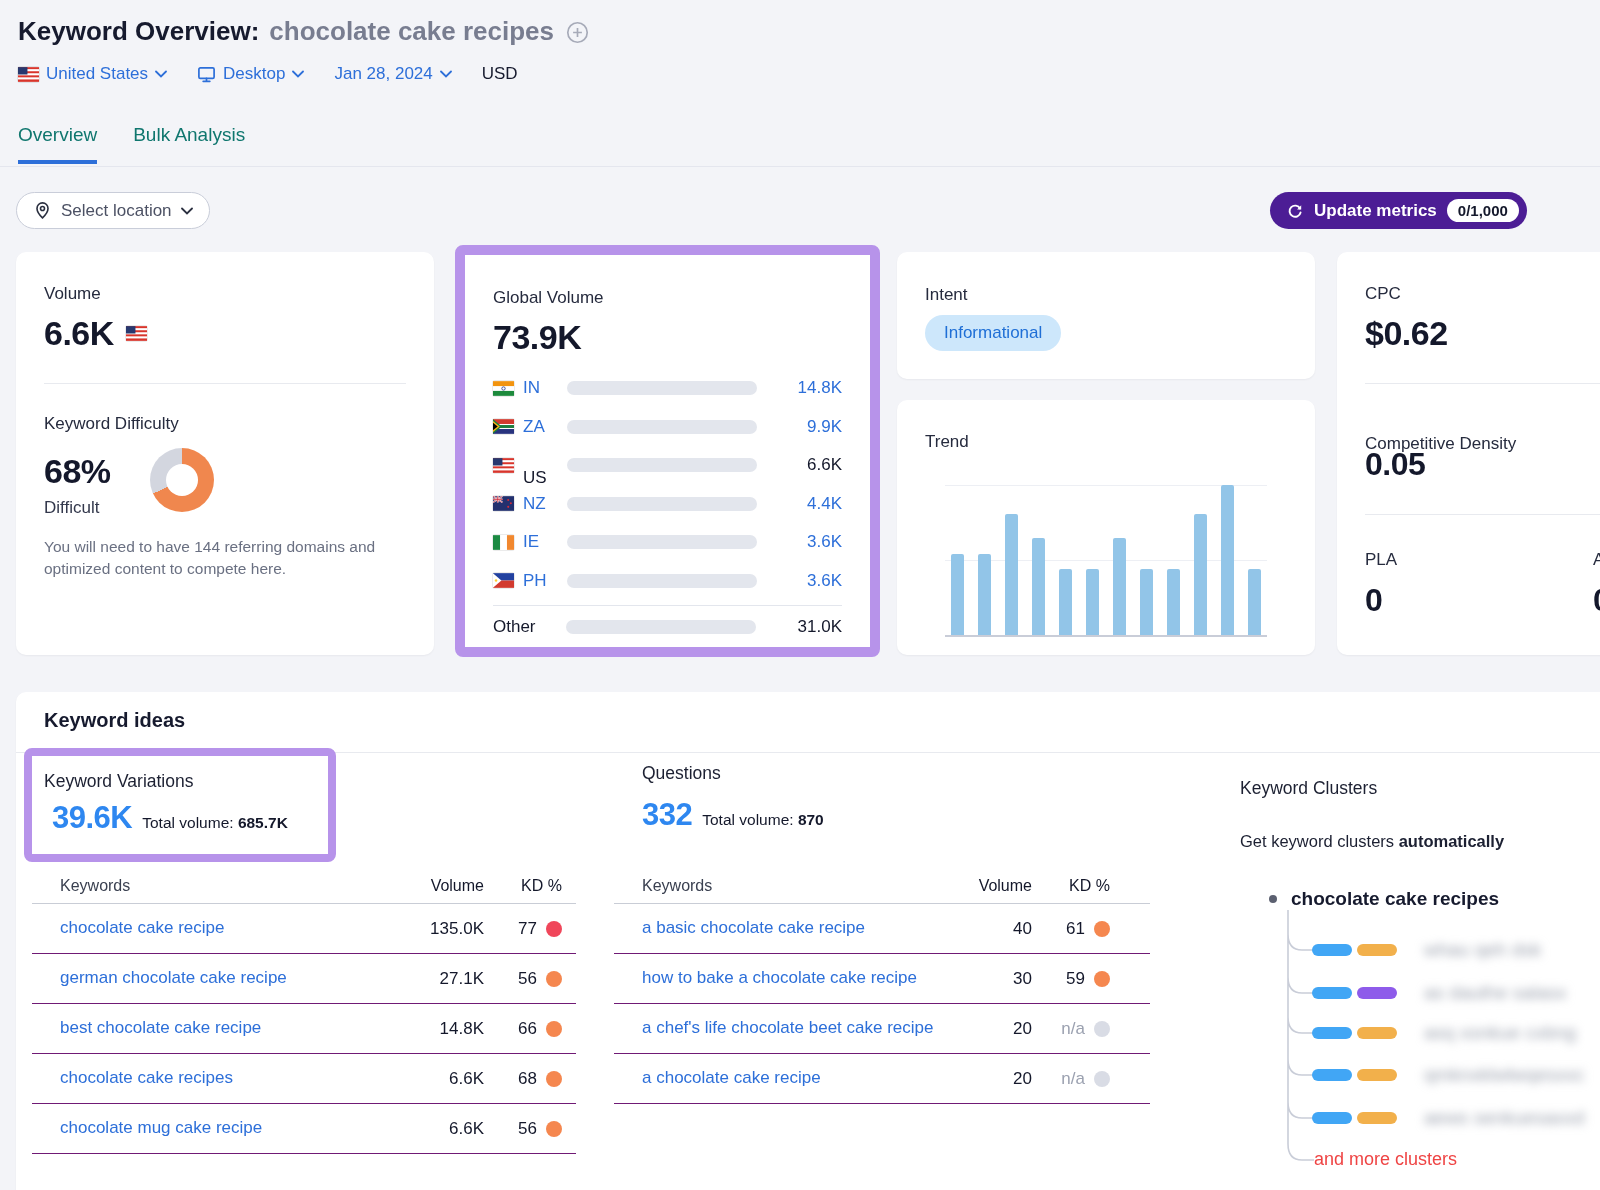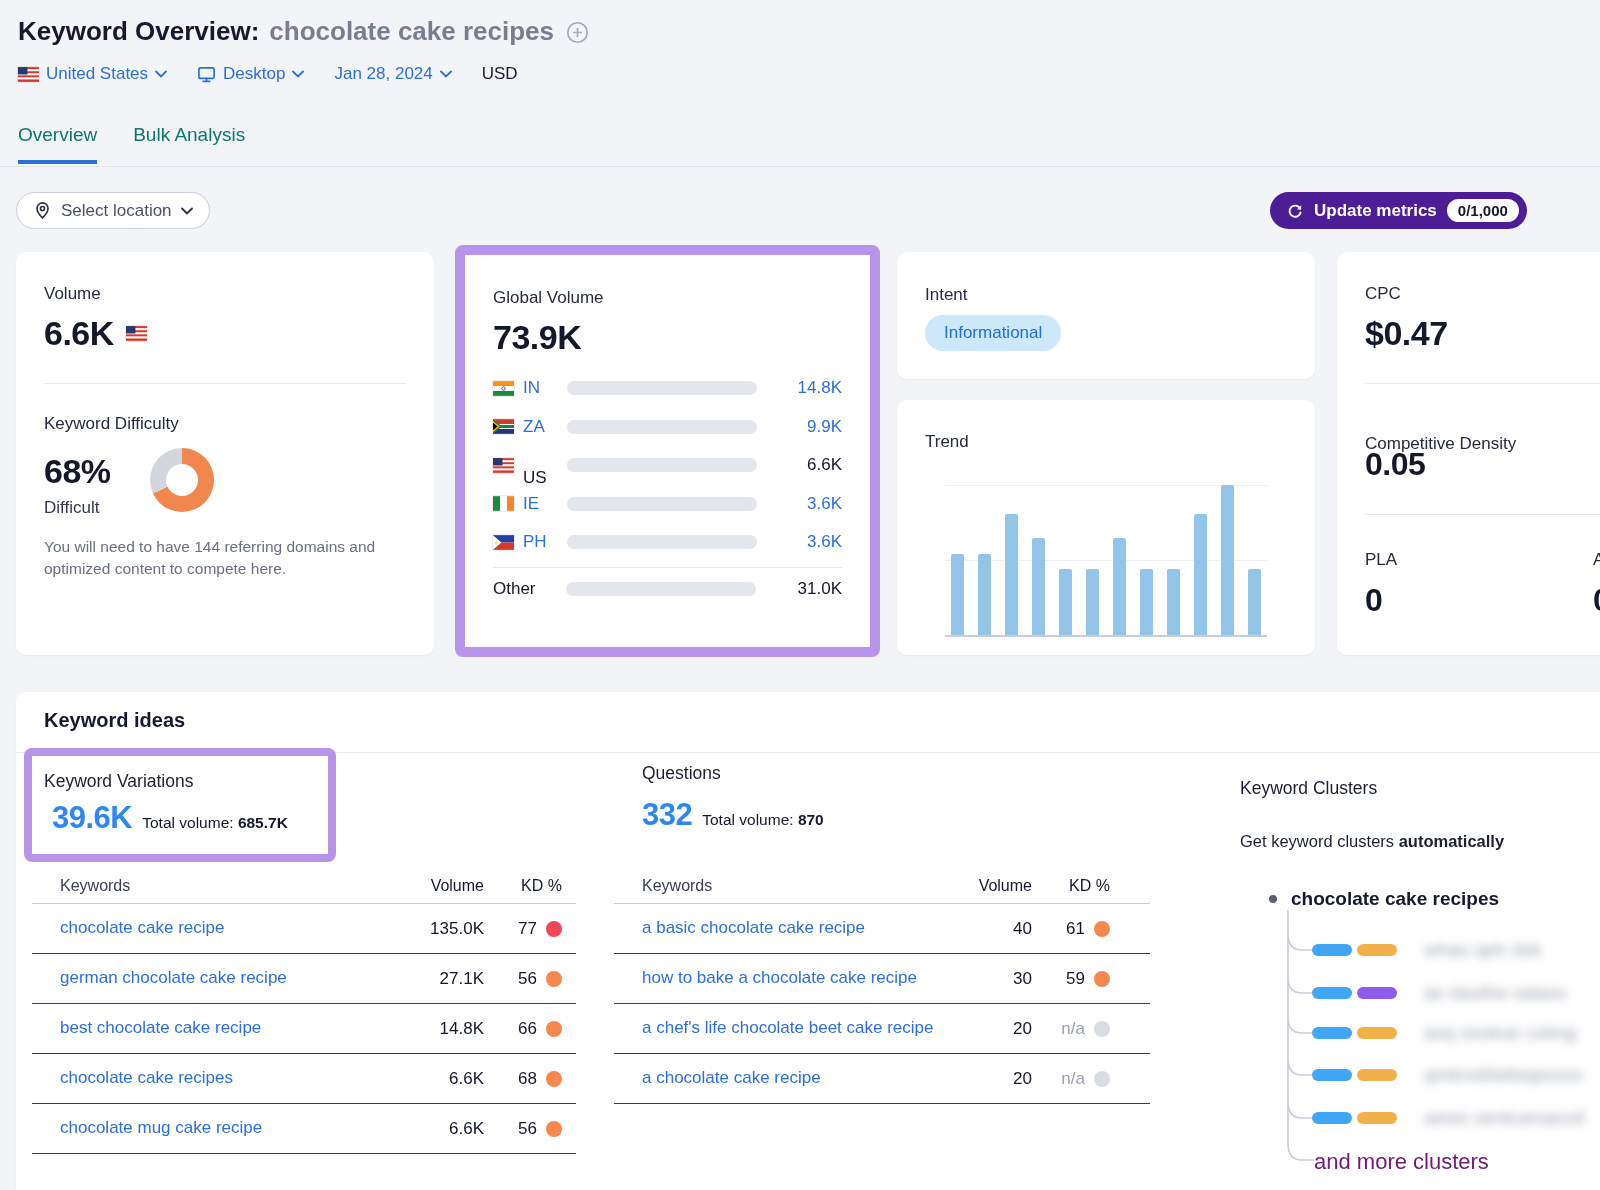--- a/index.html
+++ b/index.html
@@ -116,21 +116,21 @@
   
   #clusters-sub { position:absolute; left:1224px; top:140px; font-size:16.5px; color:#1c2032; }
   #clusters-sub b { font-weight:700; }
   #cluster-root { position:absolute; left:1253px; top:196px; display:flex; align-items:center; gap:14px; }
   #cluster-root .bullet { width:8px; height:8px; border-radius:50%; background:#5b6070; }
   #cluster-root .root-txt { font-size:19px; font-weight:700; }
   #cluster-tree { position:absolute; left:1262px; top:218px; }
   .cluster-item { position:absolute; left:1296px; display:flex; align-items:center; height:20px; }
   .pill { width:40px; height:12px; border-radius:6px; margin-right:5px; }
   .cluster-item .blur-txt { margin-left:22px; font-size:19px; color:#9aa0ad; filter:blur(5px); white-space:nowrap;}
-  #more-clusters { position:absolute; left:1298px; top:457px; font-size:22px; color:#701a75; cursor:pointer; }
+  #more-clusters { position:absolute; left:1298px; top:457px; font-size:18px; color:#ef4444; cursor:pointer; }
 </style>
 </head>
 <body>
 
 <div id="screen">
 
   <div id="page-title">
     <span>Keyword Overview:</span>
     <span class="kw">chocolate cake recipes</span>
     <span class="plus-circle">
@@ -266,20 +266,39 @@
                   <rect y="11.7" width="20" height="2.3"></rect>
                 </g>
                 <rect width="9" height="7" fill="#27386f"></rect>
               </svg></span>
     <span class="code">US</span>
     <span class="gv-track"><span class="gv-fill" style="width: 9%;"></span></span>
     <span class="gv-val">6.6K</span>
   </div>
           <div class="gv-row">
     <span class="flag"><svg viewBox="0 0 20 14" width="100%" height="100%">
+                <rect width="20" height="14" fill="#23306e"></rect>
+                <path d="M0,0 L9,6 M9,0 L0,6" stroke="#fff" stroke-width="1.5"></path>
+                <path d="M0,0 L9,6 M9,0 L0,6" stroke="#cf2b3a" stroke-width="0.7"></path>
+                <rect x="3.7" width="1.7" height="6" fill="#fff"></rect>
+                <rect y="2.2" width="9" height="1.6" fill="#fff"></rect>
+                <rect x="4.1" width="0.9" height="6" fill="#cf2b3a"></rect>
+                <rect y="2.55" width="9" height="0.9" fill="#cf2b3a"></rect>
+                <g fill="#cf2b3a">
+                  <circle cx="14.5" cy="3.6" r="1"></circle>
+                  <circle cx="17" cy="6.8" r="1"></circle>
+                  <circle cx="14.5" cy="10.2" r="1"></circle>
+                </g>
+              </svg></span>
+    <span class="code">NZ</span>
+    <span class="gv-track"><span class="gv-fill" style="width: 6.7%;"></span></span>
+    <span class="gv-val">4.4K</span>
+  </div>
+          <div class="gv-row">
+    <span class="flag"><svg viewBox="0 0 20 14" width="100%" height="100%">
                 <rect width="20" height="14" fill="#fff"></rect>
                 <rect width="6.7" height="14" fill="#1c8a43"></rect>
                 <rect x="13.3" width="6.7" height="14" fill="#f1882f"></rect>
               </svg></span>
     <span class="code">IE</span>
     <span class="gv-track"><span class="gv-fill" style="width: 5.9%;"></span></span>
     <span class="gv-val">3.6K</span>
   </div>
           <div class="gv-row">
     <span class="flag"><svg viewBox="0 0 20 14" width="100%" height="100%">
@@ -324,21 +343,21 @@
           <div class="tbar" style="height: 44%;"></div>
           <div class="tbar" style="height: 81%;"></div>
           <div class="tbar" style="height: 100%;"></div>
           <div class="tbar" style="height: 44%;"></div>
         </div>
     </div>
   </div>
 
   <div class="card" id="card-cpc">
     <div class="card-label c">CPC</div>
-    <div class="big-num" id="cpc-value">$0.47</div>
+    <div class="big-num" id="cpc-value">$0.62</div>
     <div class="hr hr1"></div>
     <div class="card-label" id="cd-label">Competitive Density</div>
     <div class="big-num" id="cd-value">0.05</div>
     <div class="hr hr2"></div>
     <div class="card-label" id="pla-label">PLA</div>
     <div class="big-num" id="pla-value">0</div>
     <div class="card-label" id="ads-label">Ads</div>
     <div class="big-num" id="ads-value">0</div>
   </div>
 

